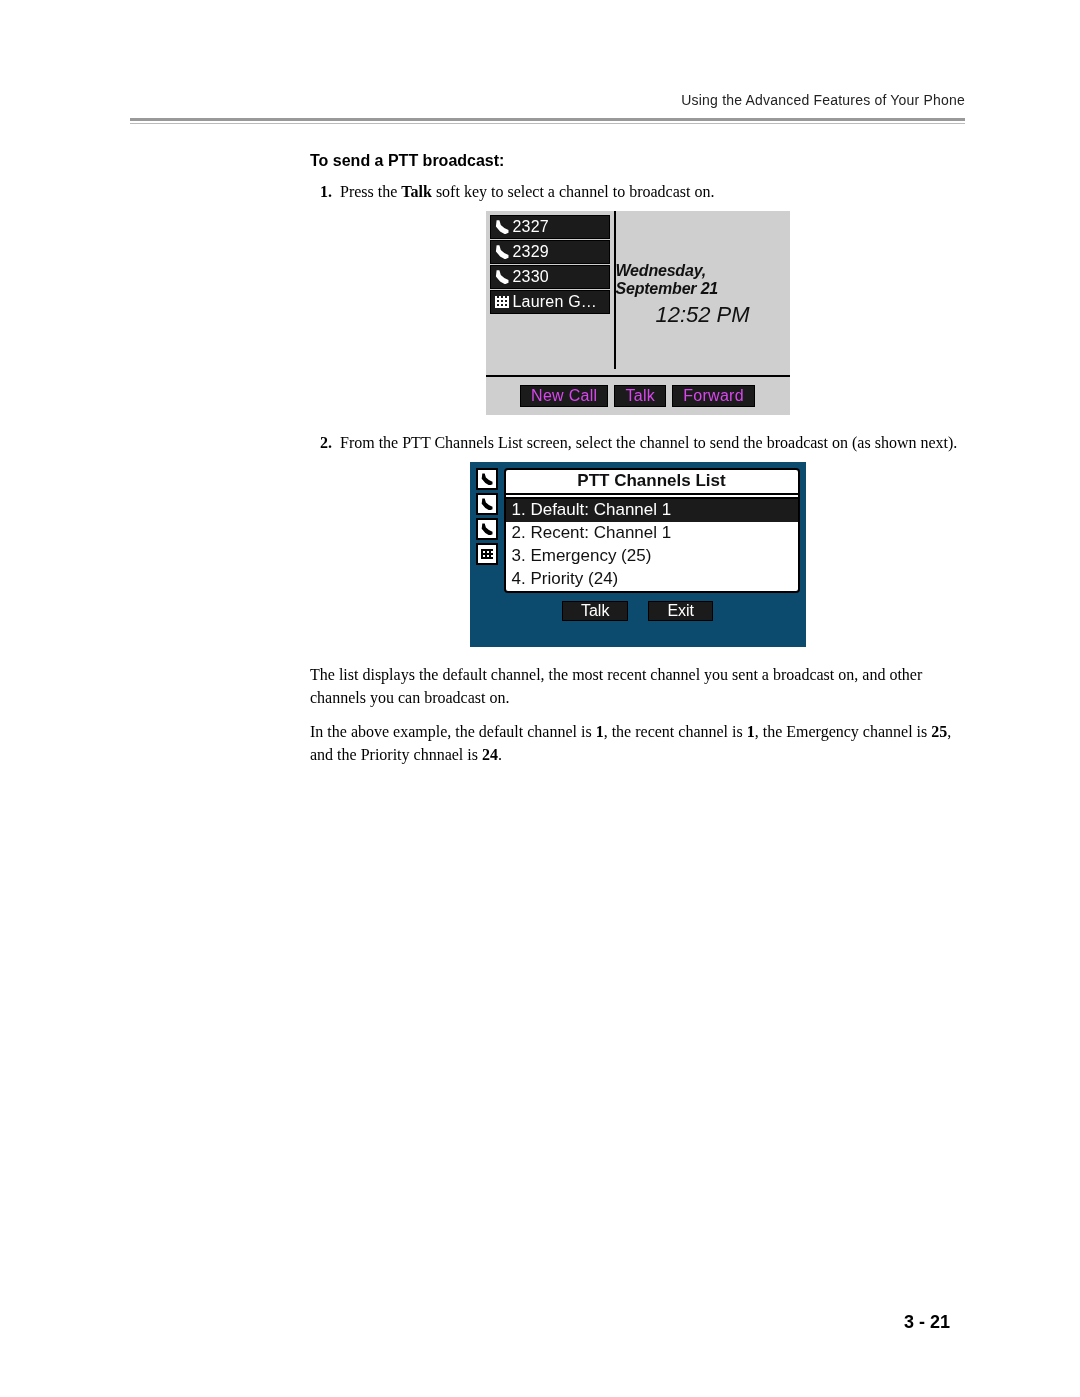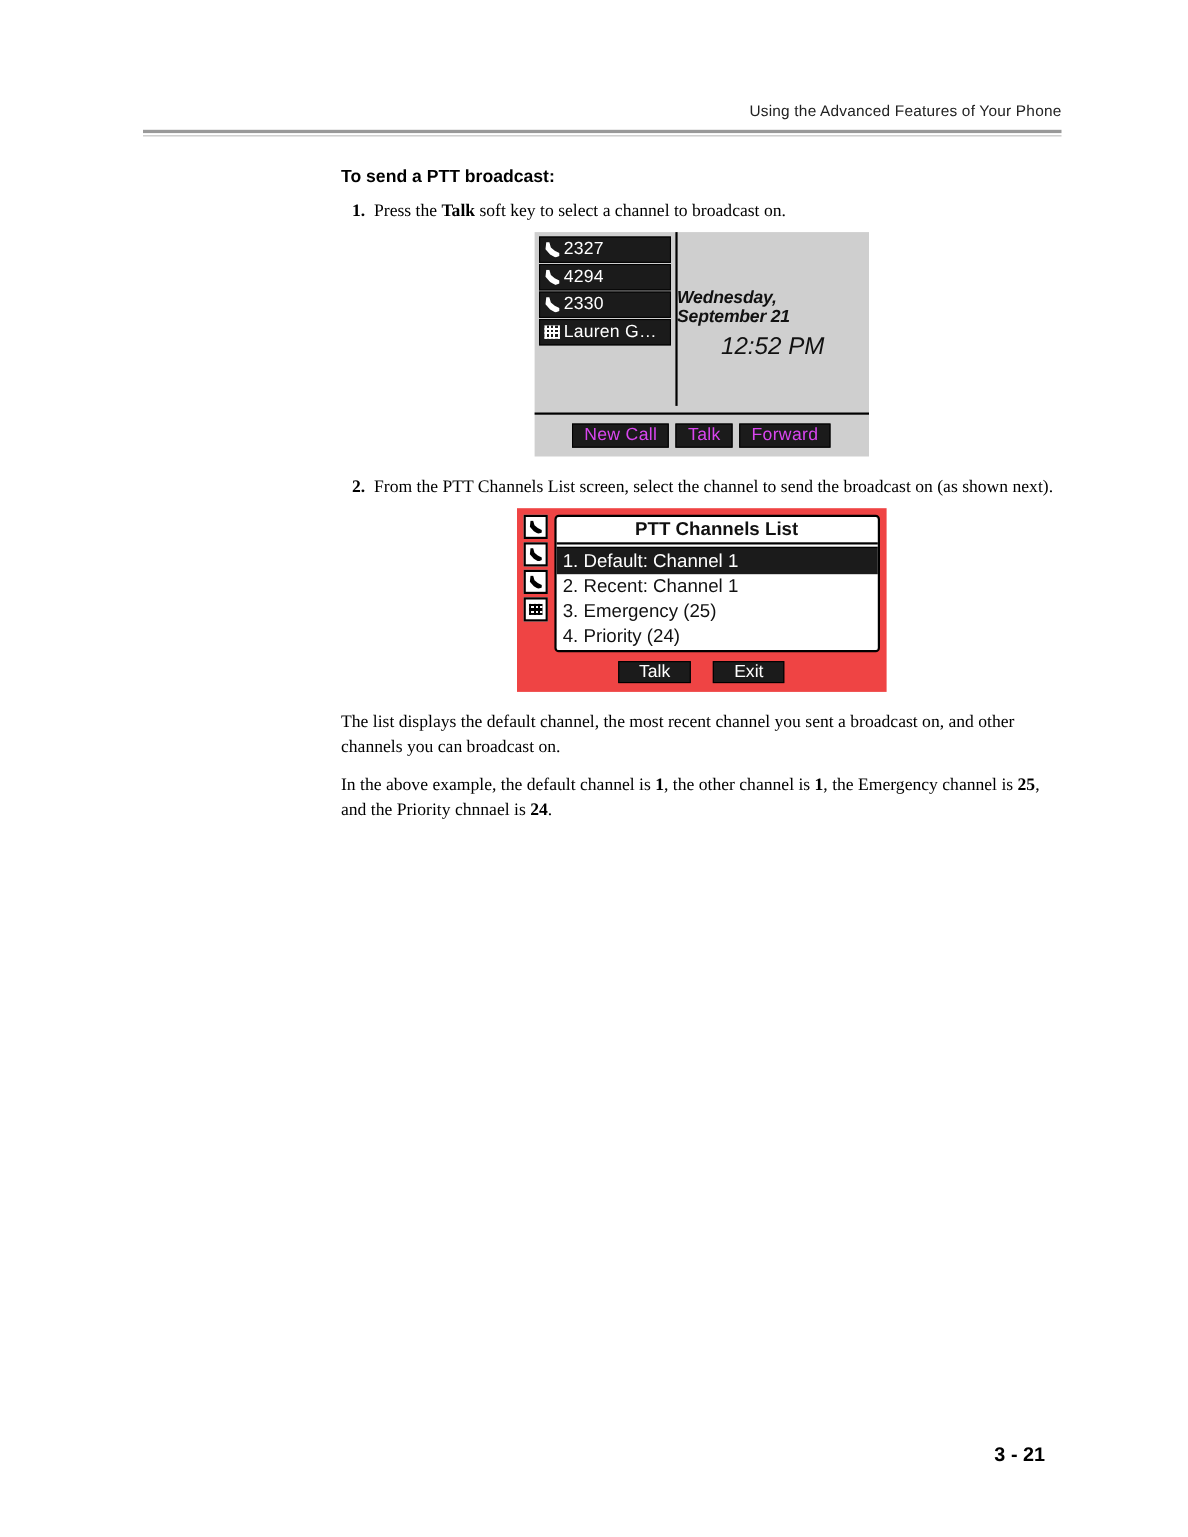--- a/index.html
+++ b/index.html
@@ -186,24 +186,24 @@
   }
   .note-body {
     flex: 1;
     color: #111;
   }
   .note-body .sans-b { font-weight: 700; }
 
   
   .screen2 {
     width: 336px;
-    background: #ef4444;
+    background: #0c4a6e;
     font-family: "Trebuchet MS", Verdana, Arial, sans-serif;
     color: #111;
-    padding: 6px 6px 8px 6px;
+    padding: 6px 6px 26px 6px;
   }
   .s2-body { display: flex; gap: 4px; }
   .s2-left {
     width: 24px;
     display: flex;
     flex-direction: column;
     gap: 3px;
   }
   .s2-ic {
     width: 22px; height: 22px;
@@ -290,21 +290,21 @@
     <div class="fig">
       <div class="screen1">
         <div class="s1-body">
           <div class="s1-left">
             <div class="linekey">
               <span class="ic-phone"></span>
               <span>2327</span>
             </div>
             <div class="linekey">
               <span class="ic-phone"></span>
-              <span>4294</span>
+              <span>2329</span>
             </div>
             <div class="linekey">
               <span class="ic-phone"></span>
               <span>2330</span>
             </div>
             <div class="linekey">
               <span class="ic-grid"></span>
               <span>Lauren G…</span>
             </div>
             <div class="s1-left-gap"></div>
@@ -362,19 +362,19 @@
         <div class="s2-softkeys">
           <div class="s2-sk">Talk</div>
           <div class="s2-sk">Exit</div>
         </div>
       </div>
     </div>
 
     <p class="para">The list displays the default channel, the most recent channel you sent a broadcast on, and other channels you can broadcast on.</p>
 
     <p class="para">
-      <span>In the above example, the default channel is </span><b>1</b><span>, the other channel is </span><b>1</b><span>, the Emergency channel is </span><b>25</b><span>, and the Priority chnnael is </span><b>24</b><span>.</span>
+      <span>In the above example, the default channel is </span><b>1</b><span>, the recent channel is </span><b>1</b><span>, the Emergency channel is </span><b>25</b><span>, and the Priority chnnael is </span><b>24</b><span>.</span>
     </p>
 
   </div>
 
   <div class="page-num">3 - 21</div>
 </div>
 
 </body></html>

